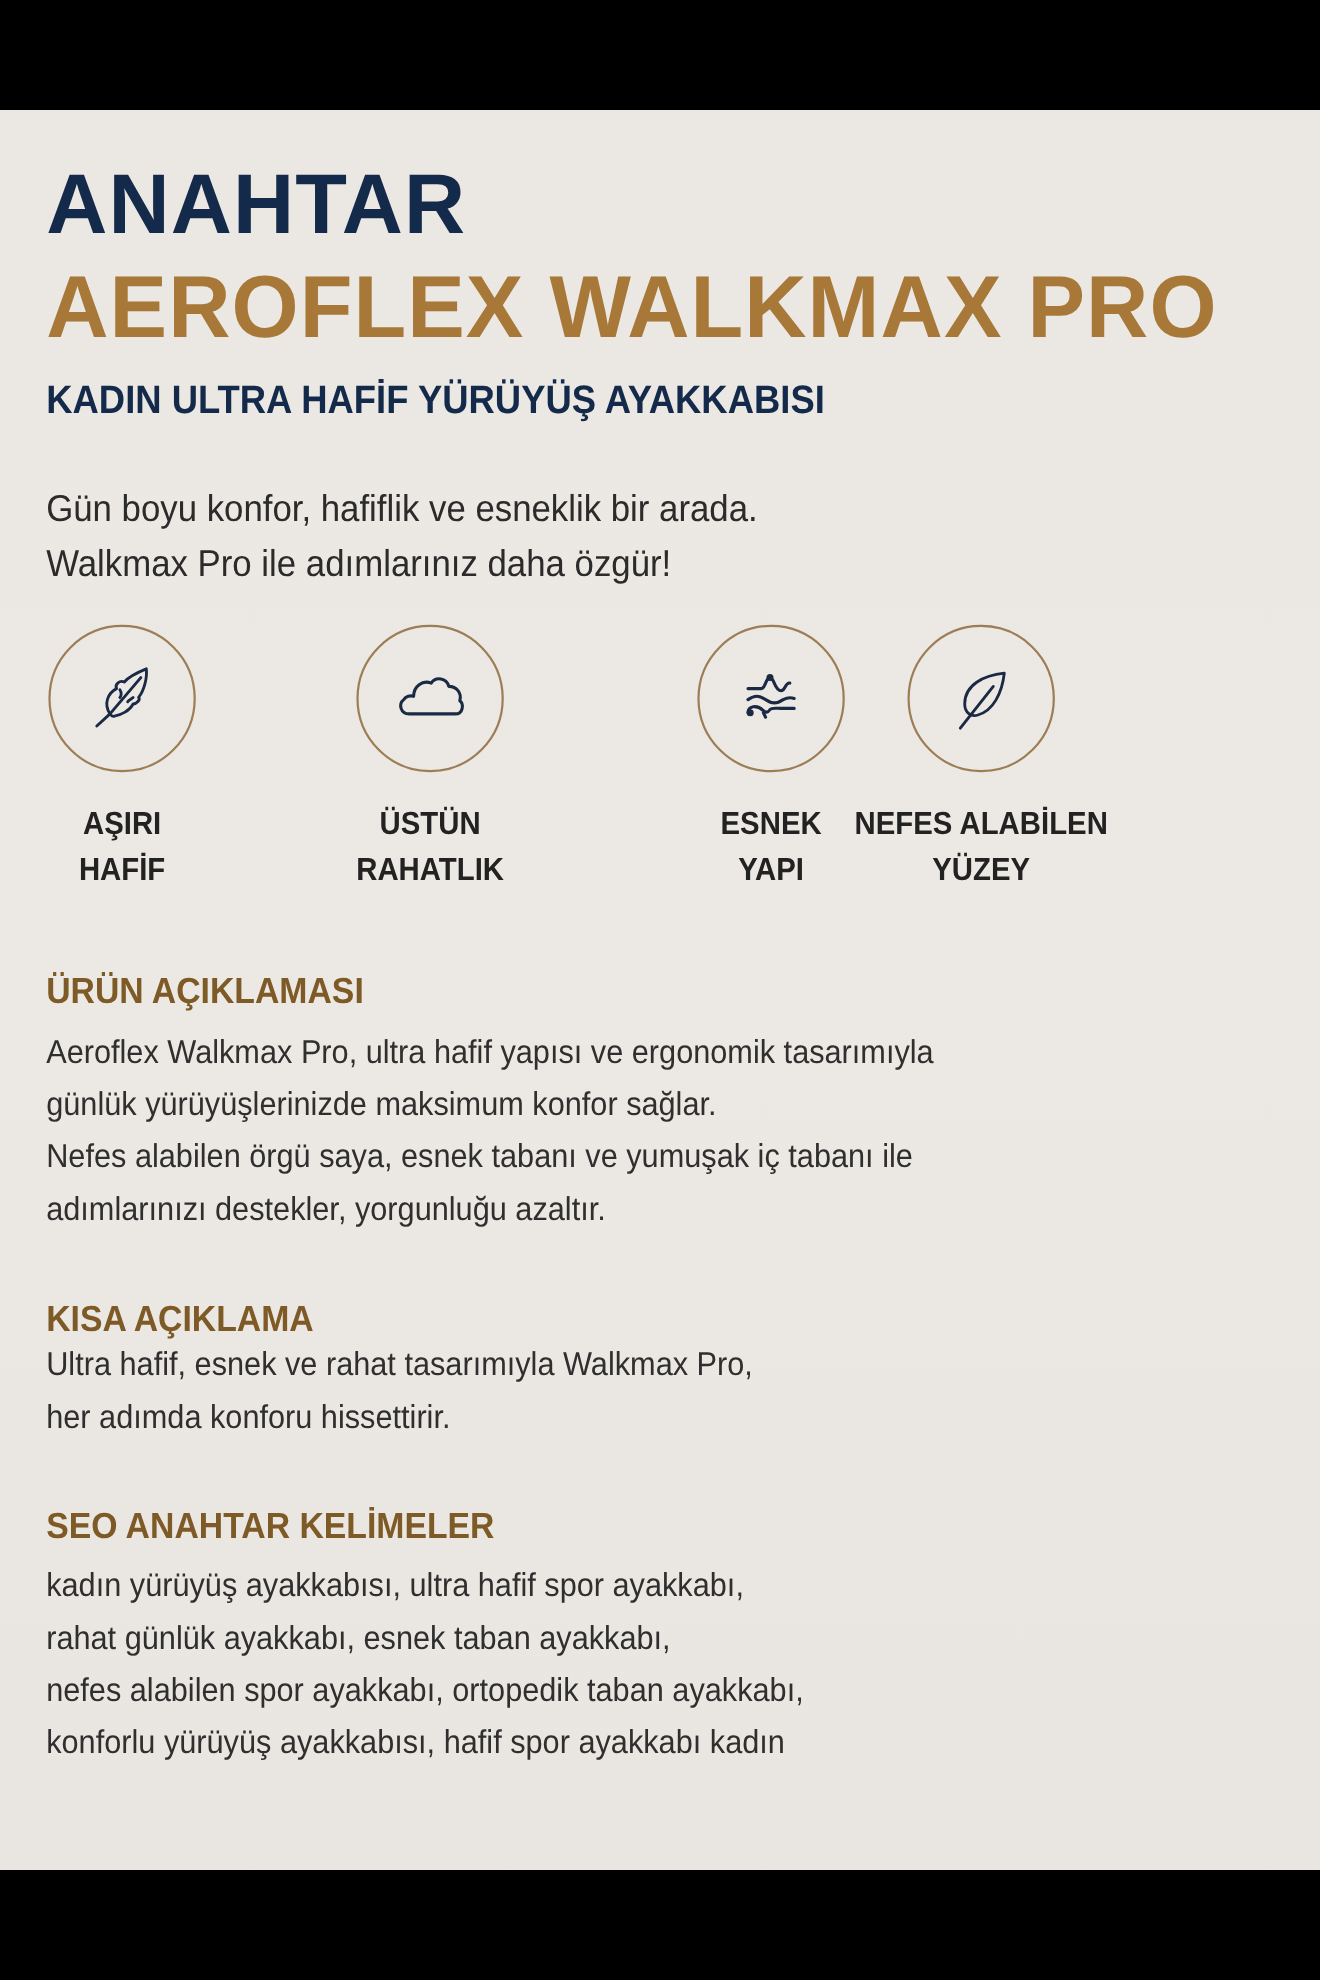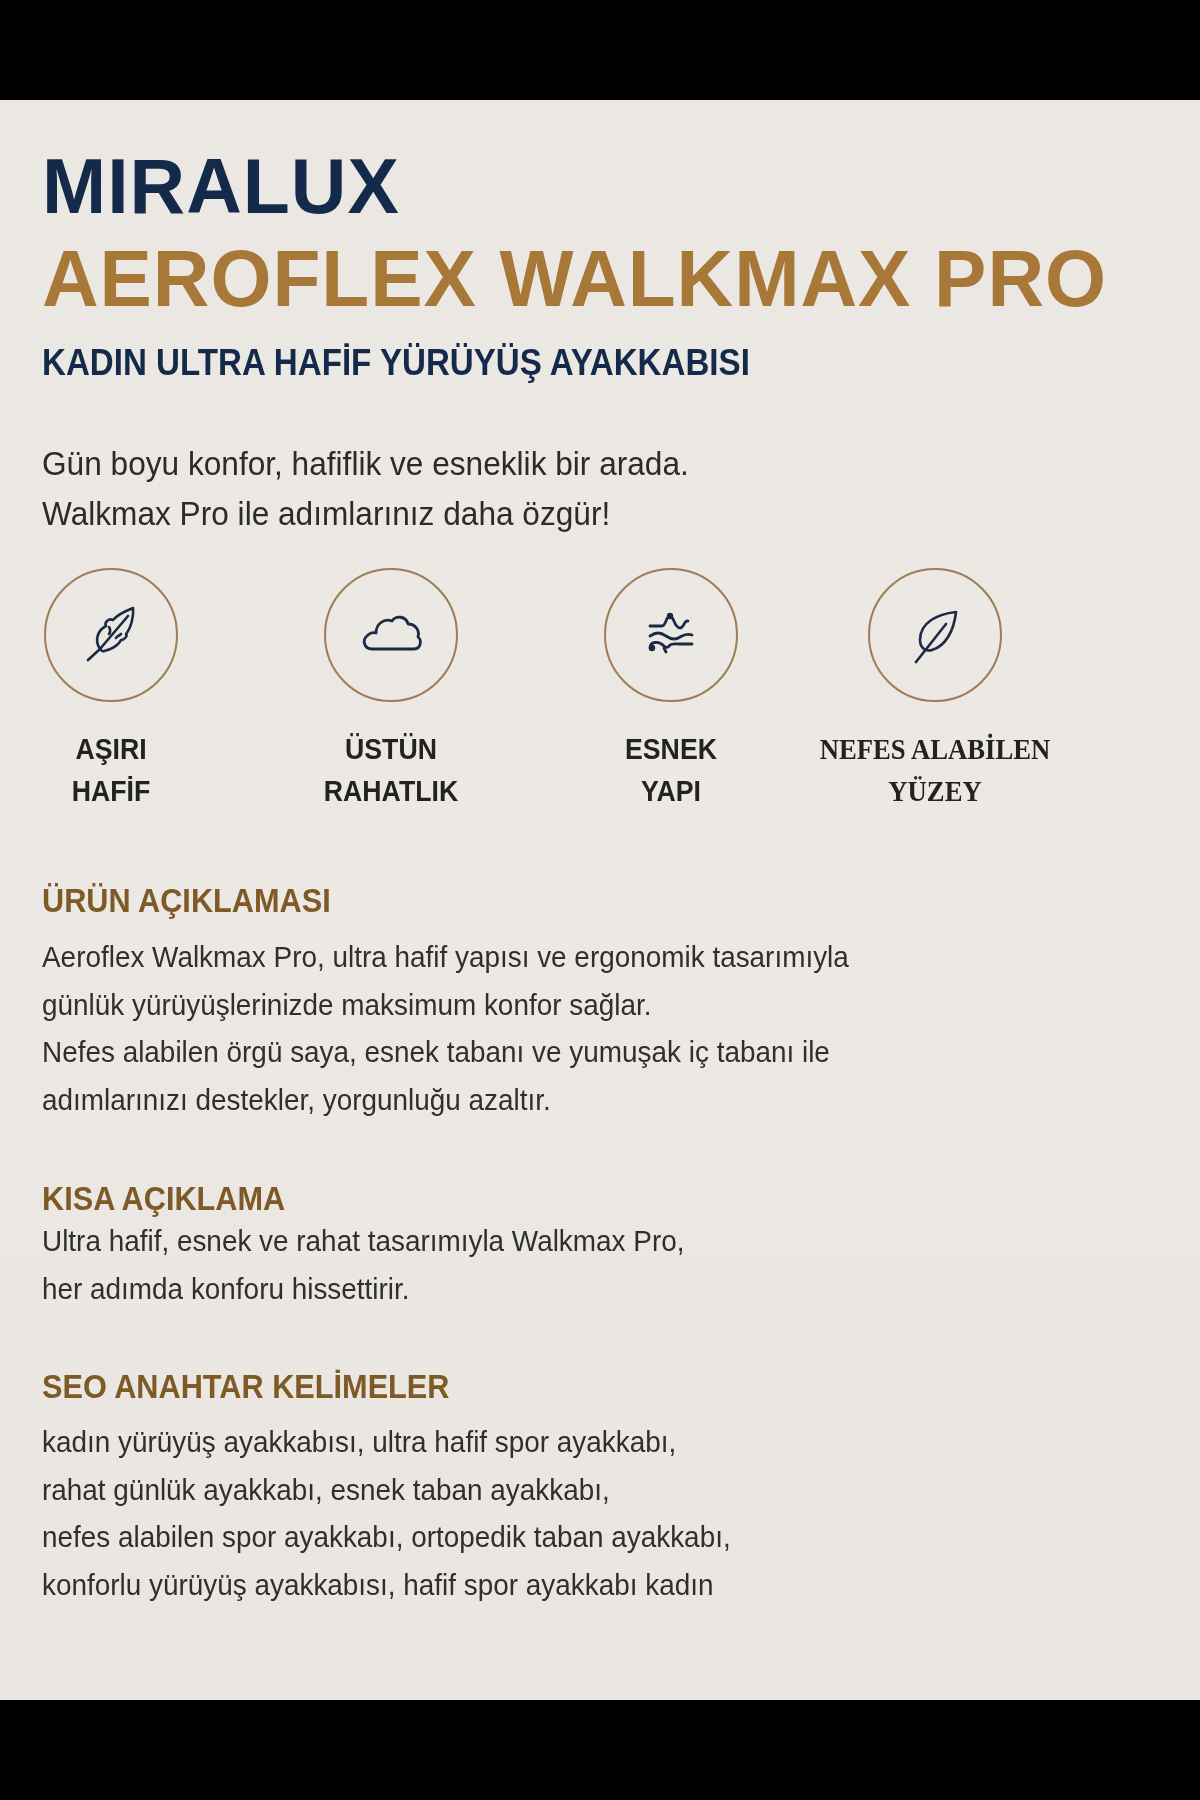--- a/index.html
+++ b/index.html
@@ -95,21 +95,21 @@
       transform-origin: left top;
       transform: scaleX(0.93);
     }
     .body-text div { white-space: nowrap; }
   </style>
 </head>
 <body>
 
 <div class="page">
 
-  <div class="abs brand">MIRALUX</div>
+  <div class="abs brand">ANAHTAR</div>
   <div class="abs product">AEROFLEX WALKMAX PRO</div>
   <div class="abs subtitle">KADIN ULTRA HAFİF YÜRÜYÜŞ AYAKKABISI</div>
 
   <div class="abs tagline">
     <div>Gün boyu konfor, hafiflik ve esneklik bir arada.</div>
     <div>Walkmax Pro ile adımlarınız daha özgür!</div>
   </div>
 
   <div class="features">
 
@@ -134,38 +134,38 @@
         <svg viewBox="0 0 70 70" fill="none" stroke="#1b2a44" stroke-width="2.8" stroke-linecap="round" stroke-linejoin="round">
           <path d="M16 49 C8 49 6 40 11 36 C13 33 17 32 20 33 C20 24 28 18 36 21 C40 15 50 16 52 24 C59 24 64 30 62 37 C66 40 65 49 58 49 Z"></path>
         </svg>
       </div>
       <div class="label">
         <div>ÜSTÜN</div>
         <div>RAHATLIK</div>
       </div>
     </div>
 
-    <div class="feature" style="left:671px;">
+    <div class="feature" style="left:701px;">
       <div class="circle">
         <svg viewBox="0 0 70 70" fill="none" stroke="#1b2a44" stroke-width="2.8" stroke-linecap="round" stroke-linejoin="round">
           <path d="M14 26 L26 26 C30 26 30 16 34 16 C38 16 38 28 44 28 C48 28 48 20 52 21"></path>
           <circle cx="34" cy="16" r="1.8" fill="#1b2a44"></circle>
           <path d="M14 36 C20 32 24 32 30 36 C36 40 40 40 46 36 C50 34 53 34 56 35"></path>
           <path d="M14 48 C14 42 22 40 28 46 C30 48 32 48 34 45 C36 43 40 44 44 44 L56 44"></path>
           <circle cx="16" cy="48" r="1.8" fill="#1b2a44"></circle>
           <path d="M28 48 L30 52"></path>
         </svg>
       </div>
       <div class="label">
         <div>ESNEK</div>
         <div>YAPI</div>
       </div>
     </div>
 
-    <div class="feature" style="left:935px;font-family:Liberation Serif, serif;">
+    <div class="feature" style="left:892px;">
       <div class="circle">
         <svg viewBox="0 0 70 70" fill="none" stroke="#1b2a44" stroke-width="2.6" stroke-linecap="round" stroke-linejoin="round">
           <path d="M56 12 C38 14 20 22 20 40 C20 48 26 52 32 50 C46 46 54 30 56 12 Z"></path>
           <path d="M16 62 L46 24"></path>
         </svg>
       </div>
       <div class="label">
         <div>NEFES ALABİLEN</div>
         <div>YÜZEY</div>
       </div>

